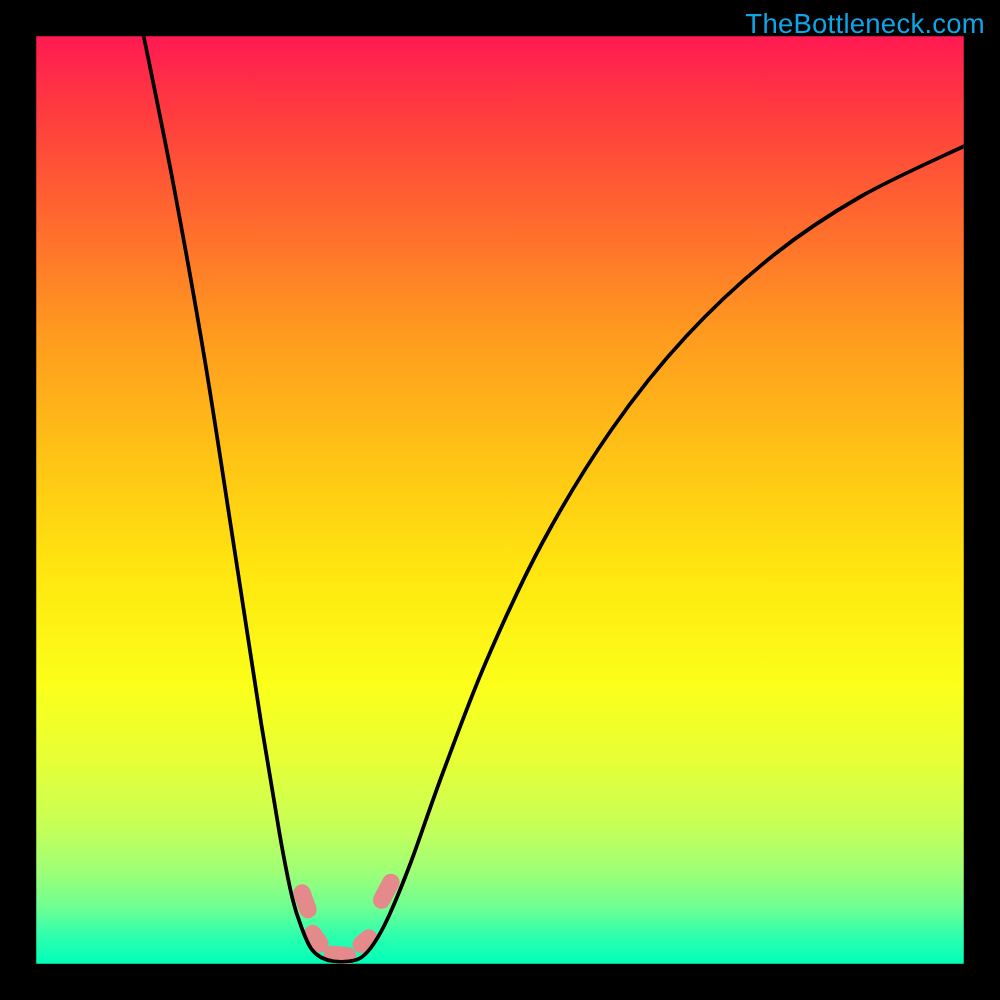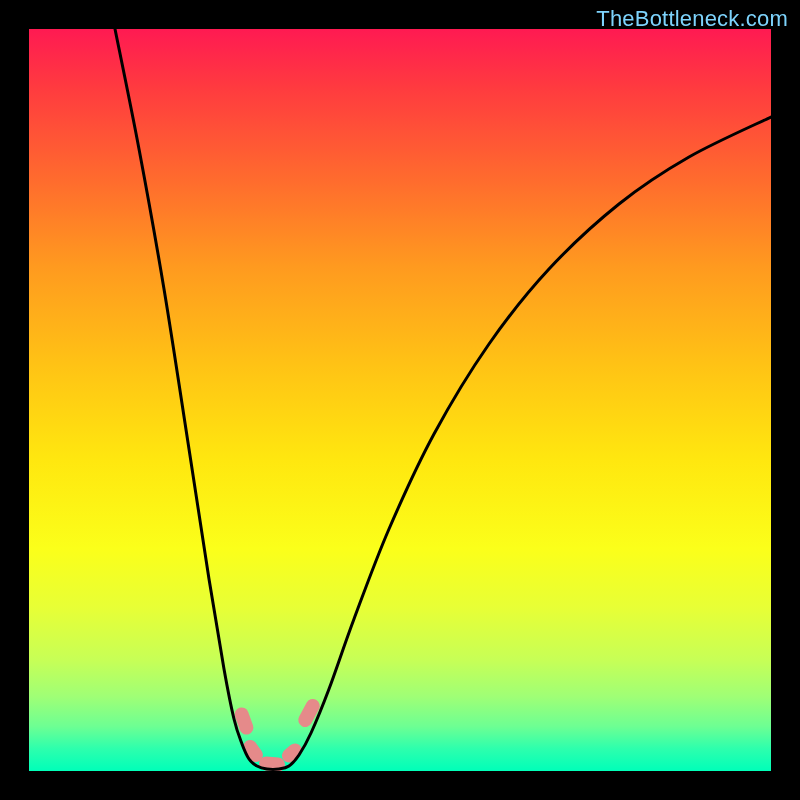--- a/index.html
+++ b/index.html
@@ -38,21 +38,21 @@
       #9fff76 90%,
       #6dff93 94%,
       #2dffad 97%,
       #00ffb9 100%
     );
   }
   .watermark {
     position: absolute;
     top: 6px;
     right: 12px;
-    color: #7dd3fc;
+    color: #0ea5e9;
     font-size: 22px;
     letter-spacing: 0.2px;
     font-weight: 400;
   }
   svg.curve {
     position: absolute;
     left: 0;
     top: 0;
     width: 742px;
     height: 742px;

